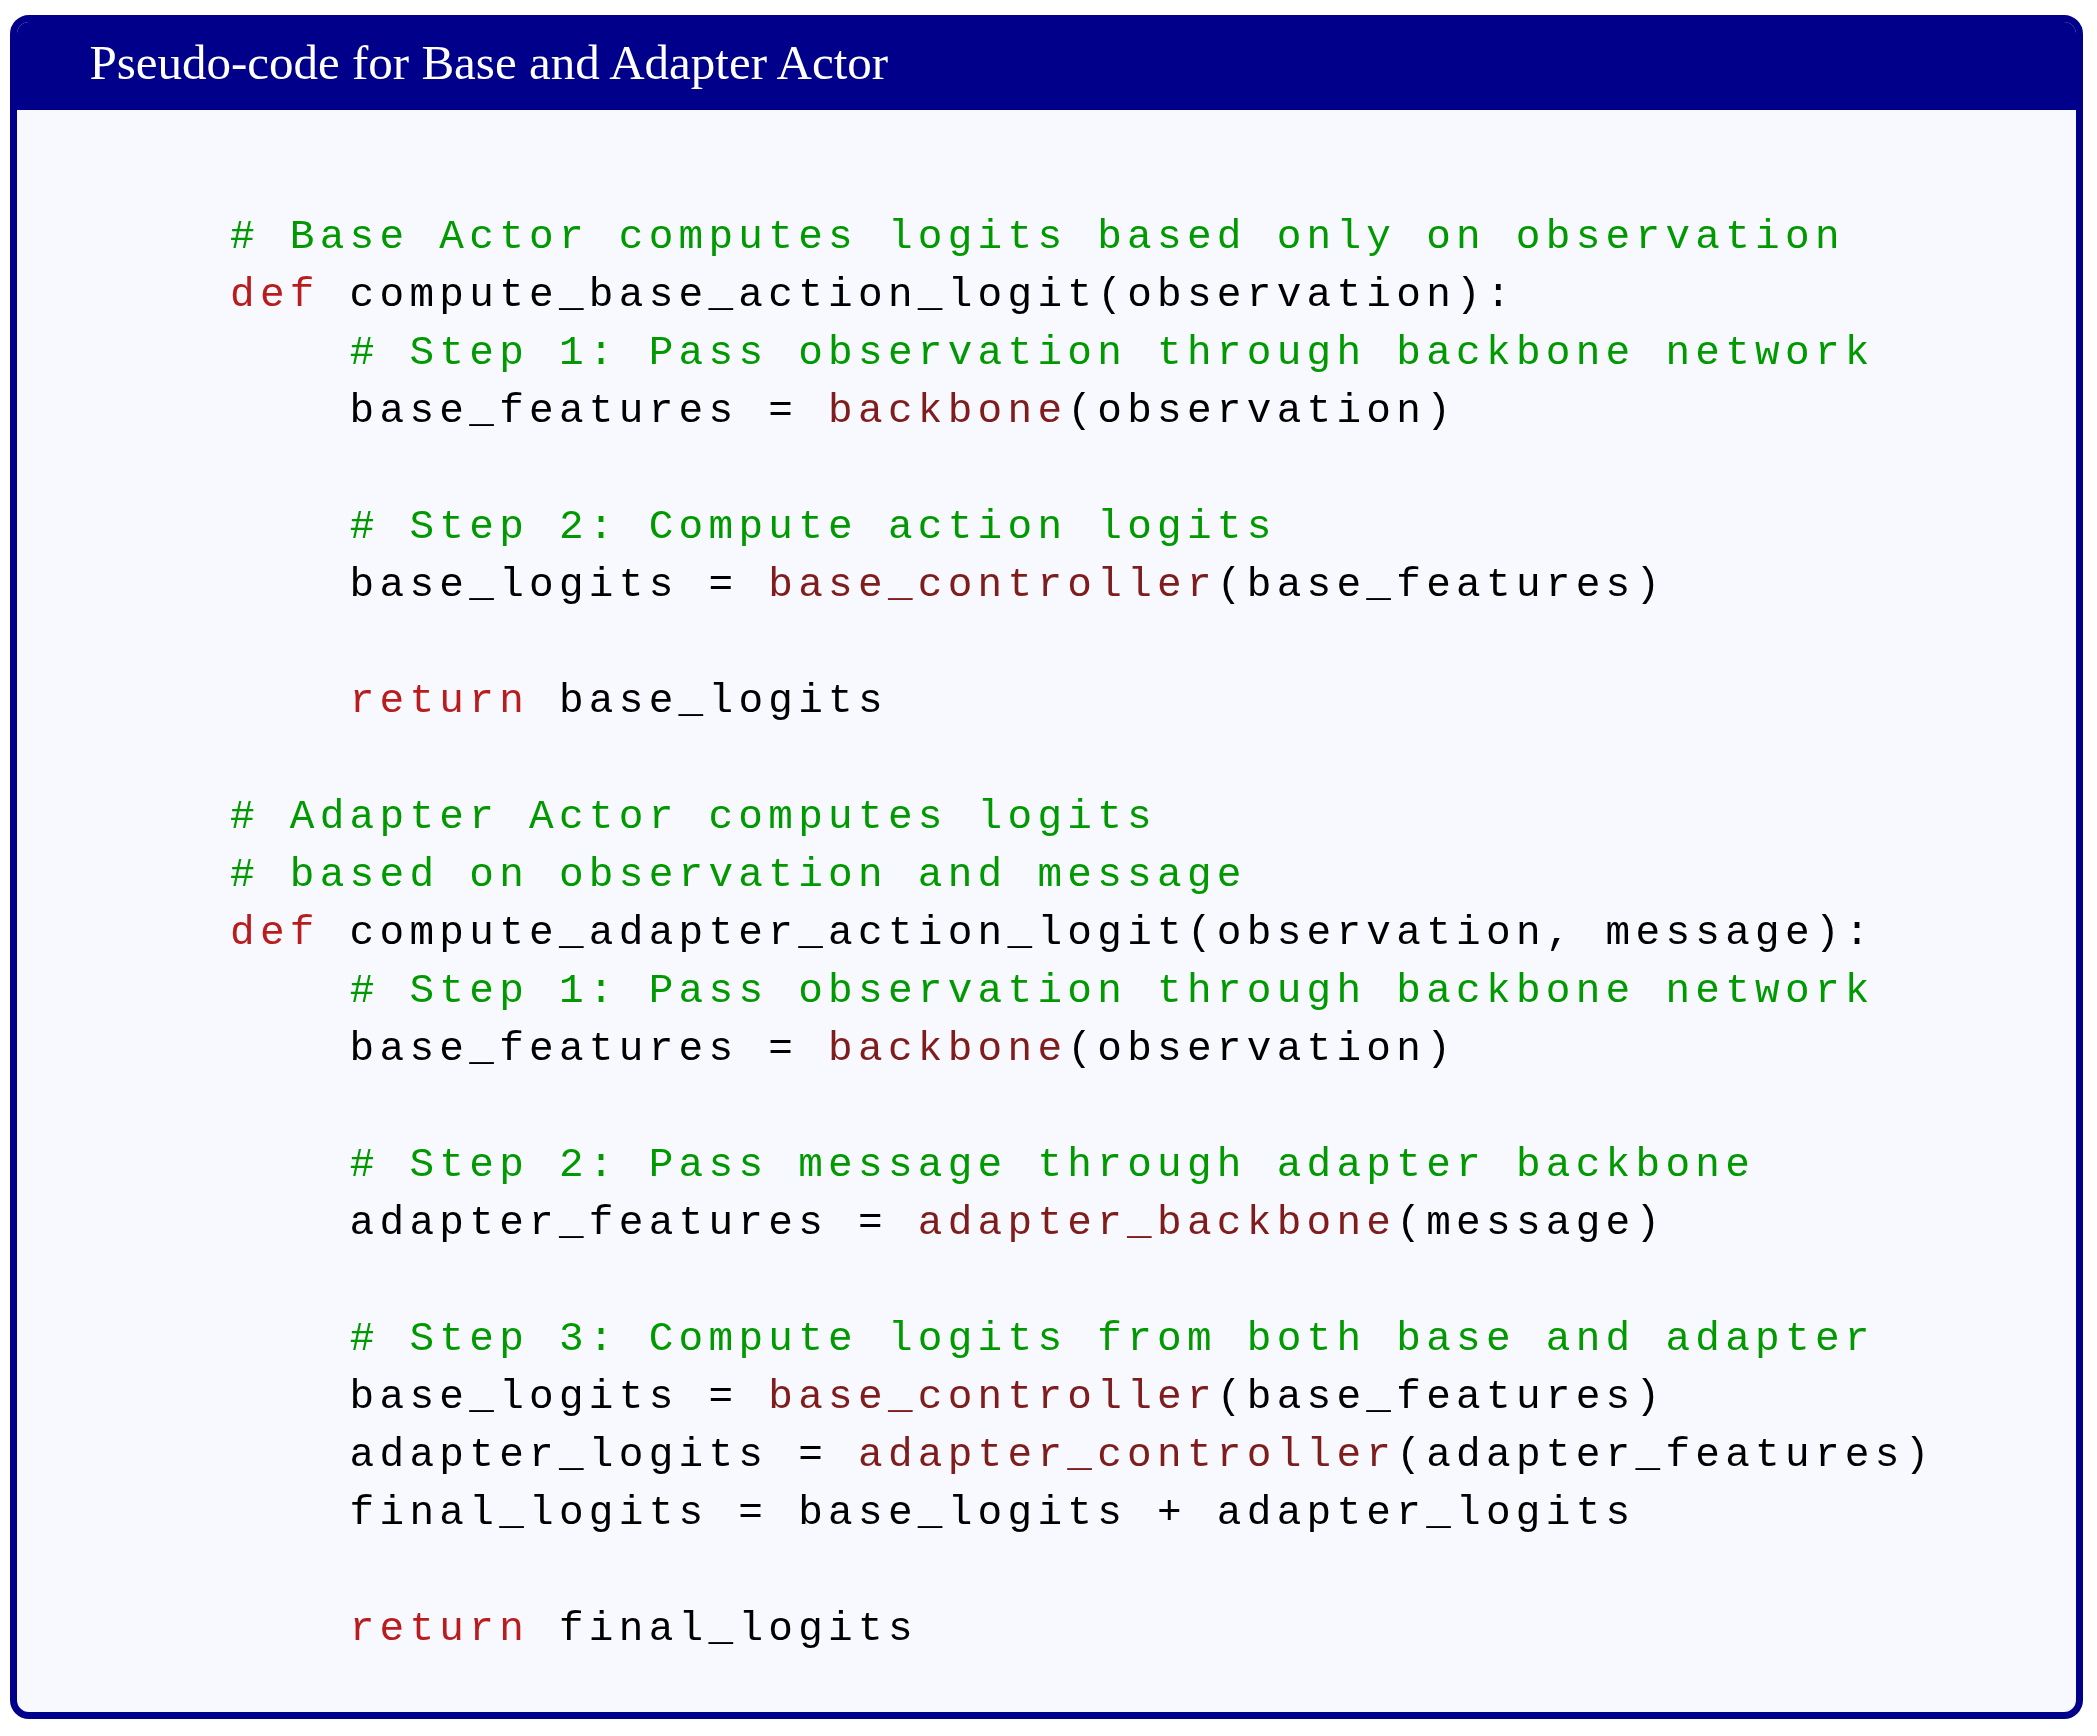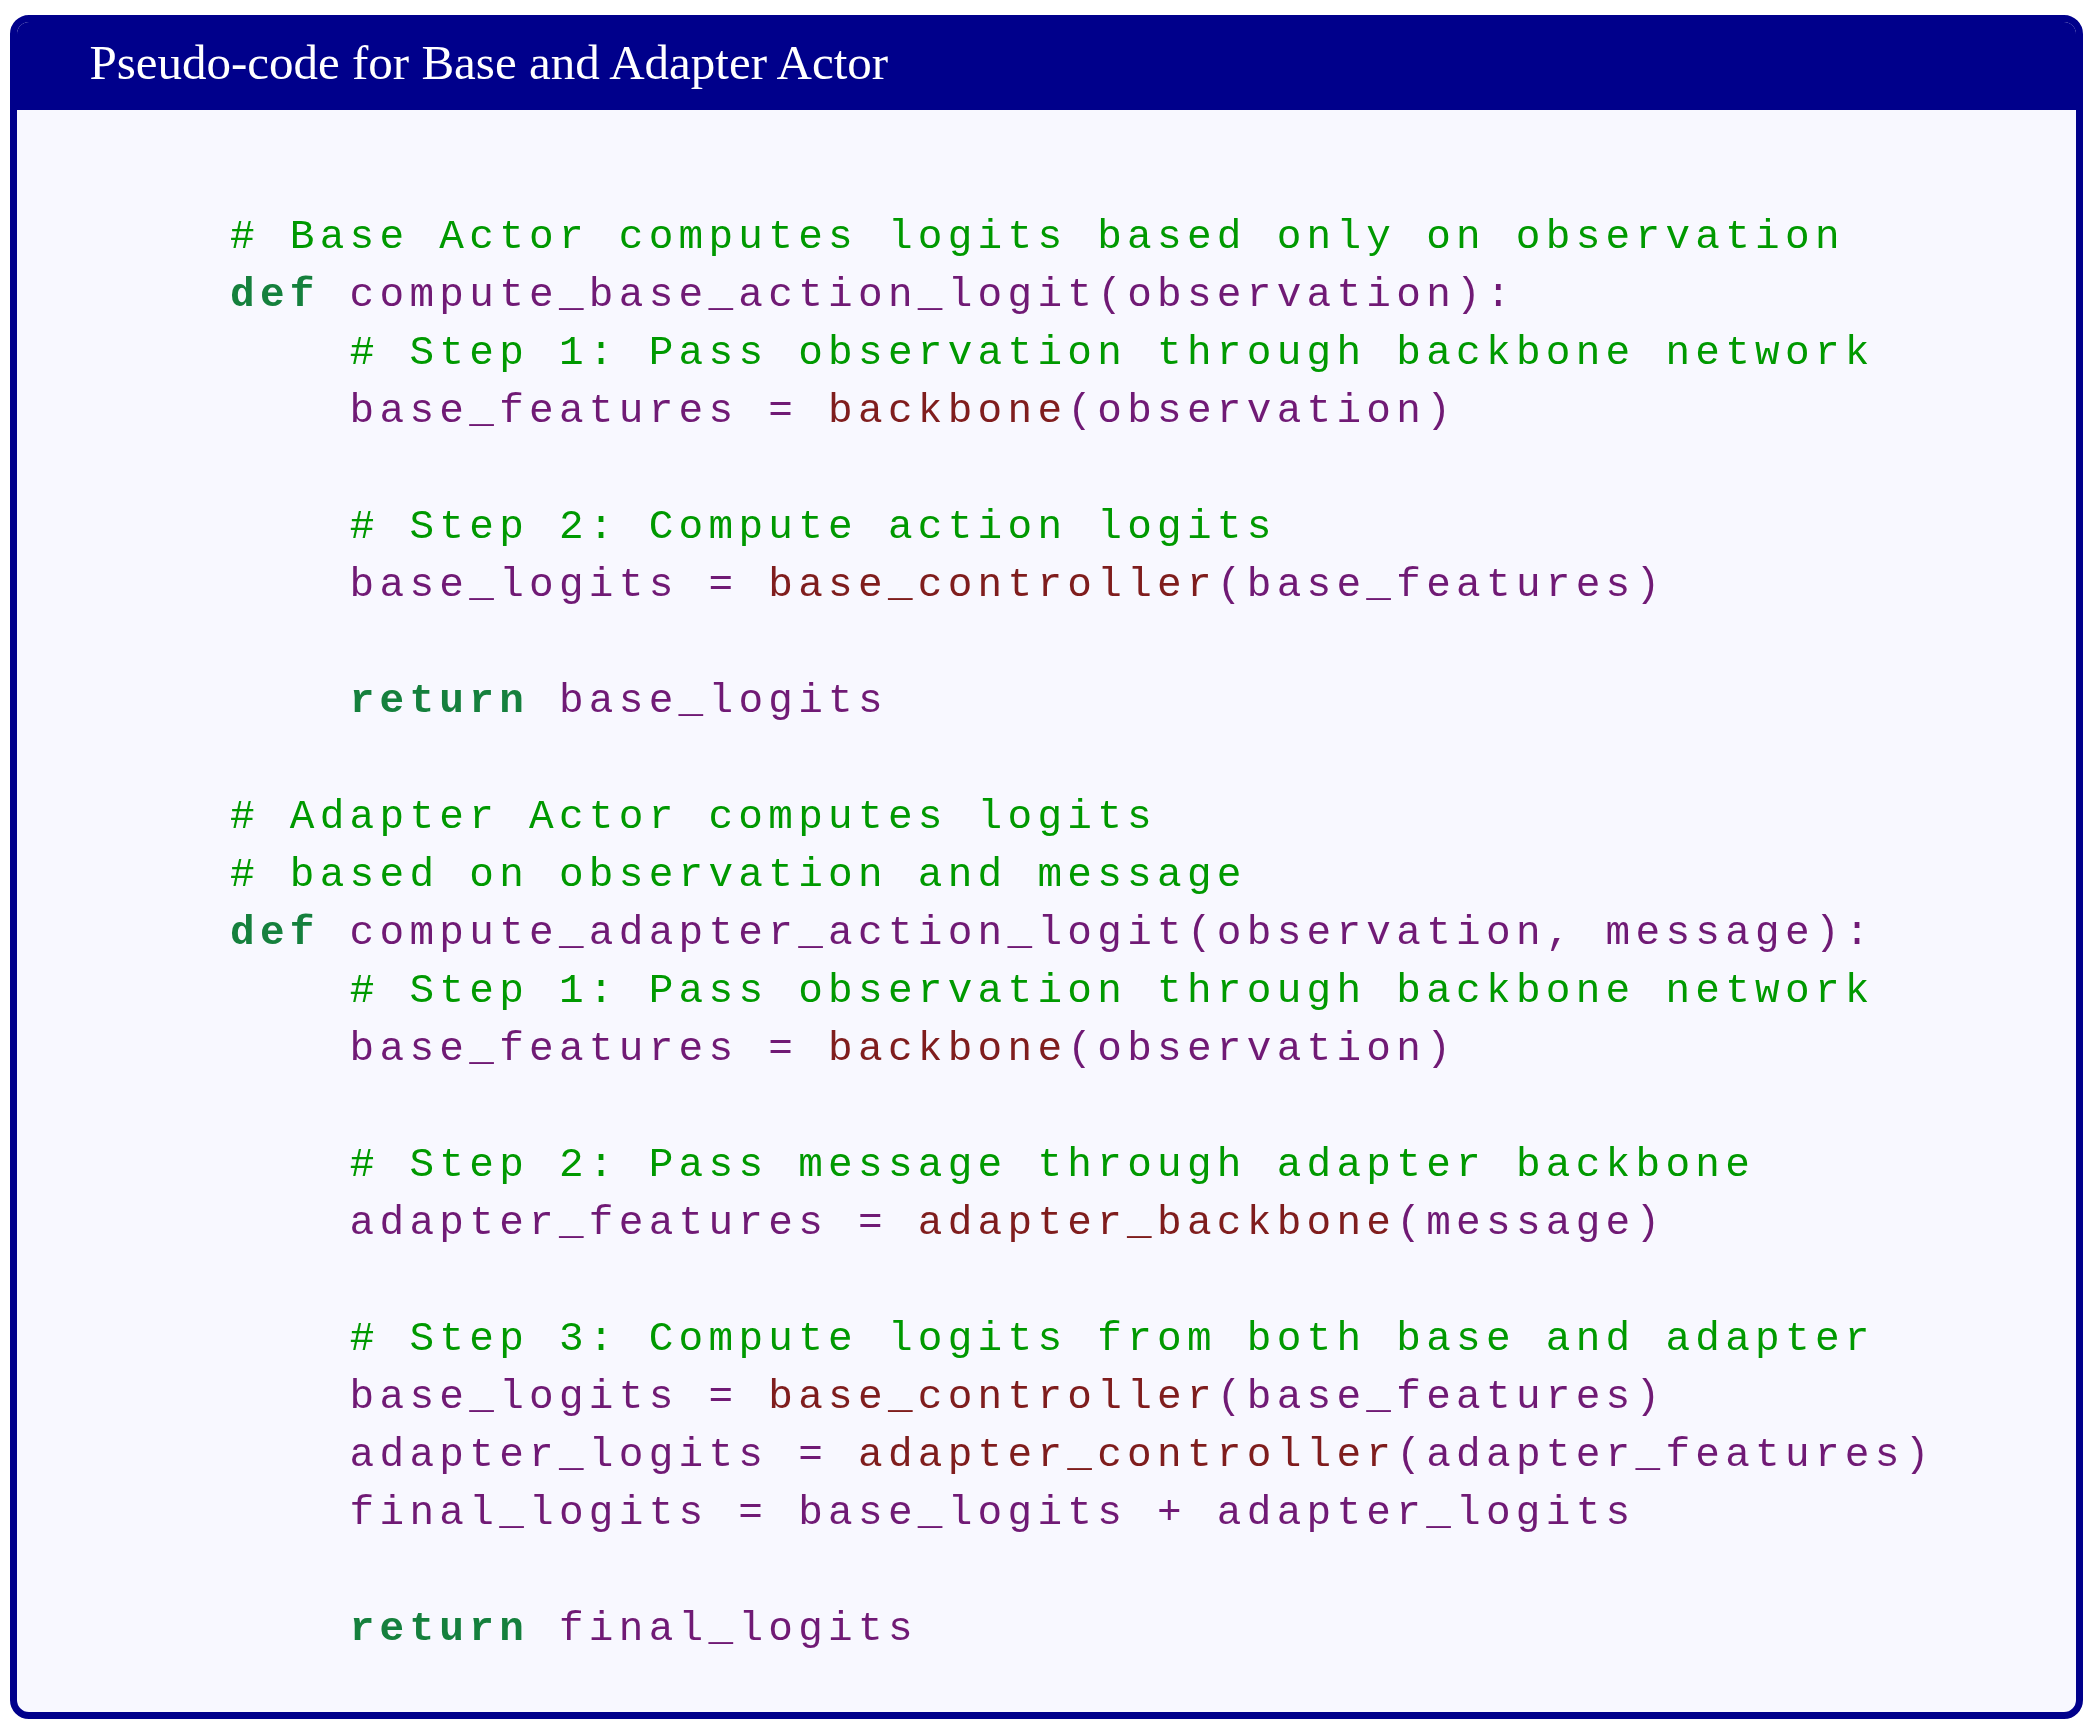--- a/index.html
+++ b/index.html
@@ -19,23 +19,23 @@
     font-size: 49px; color: #ffffff; white-space: nowrap; line-height: 1;
   }
   .code {
     position: absolute; left: 197px; top: 170px; margin: 16px;
     font-family: "Liberation Mono", "DejaVu Sans Mono", monospace;
     font-size: 41px; letter-spacing: 5.3px; line-height: 58px;
     color: #000000; white-space: pre;
   }
   .line { display: block; height: 58px; }
   .cm { color: #009900; }
-  .kw { color: #15803d; font-weight: bold; }
+  .kw { color: #b91c1c; }
   .fn { color: #7f1d1d; }
-  .tx { color: #701a75; }
+  .tx { color: #000000; }
 </style>
 </head>
 <body>
 
 <div class="frame">
   <div class="header">
     <div class="title">Pseudo-code for Base and Adapter Actor</div>
   </div>
   <pre class="code" id="code"><span class="line"><span class="cm"># Base Actor computes logits based only on observation</span></span><span class="line"><span class="kw">def</span><span class="tx"> compute_base_action_logit(observation):</span></span><span class="line"><span class="tx">    </span><span class="cm"># Step 1: Pass observation through backbone network</span></span><span class="line"><span class="tx">    base_features = </span><span class="fn">backbone</span><span class="tx">(observation)</span></span><span class="line"> </span><span class="line"><span class="tx">    </span><span class="cm"># Step 2: Compute action logits</span></span><span class="line"><span class="tx">    base_logits = </span><span class="fn">base_controller</span><span class="tx">(base_features)</span></span><span class="line"> </span><span class="line"><span class="tx">    </span><span class="kw">return</span><span class="tx"> base_logits</span></span><span class="line"> </span><span class="line"><span class="cm"># Adapter Actor computes logits</span></span><span class="line"><span class="cm"># based on observation and message</span></span><span class="line"><span class="kw">def</span><span class="tx"> compute_adapter_action_logit(observation, message):</span></span><span class="line"><span class="tx">    </span><span class="cm"># Step 1: Pass observation through backbone network</span></span><span class="line"><span class="tx">    base_features = </span><span class="fn">backbone</span><span class="tx">(observation)</span></span><span class="line"> </span><span class="line"><span class="tx">    </span><span class="cm"># Step 2: Pass message through adapter backbone</span></span><span class="line"><span class="tx">    adapter_features = </span><span class="fn">adapter_backbone</span><span class="tx">(message)</span></span><span class="line"> </span><span class="line"><span class="tx">    </span><span class="cm"># Step 3: Compute logits from both base and adapter</span></span><span class="line"><span class="tx">    base_logits = </span><span class="fn">base_controller</span><span class="tx">(base_features)</span></span><span class="line"><span class="tx">    adapter_logits = </span><span class="fn">adapter_controller</span><span class="tx">(adapter_features)</span></span><span class="line"><span class="tx">    final_logits = base_logits + adapter_logits</span></span><span class="line"> </span><span class="line"><span class="tx">    </span><span class="kw">return</span><span class="tx"> final_logits</span></span></pre>
 </div>

